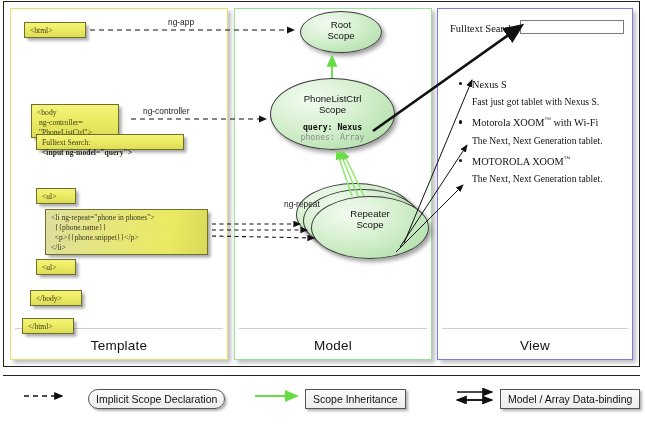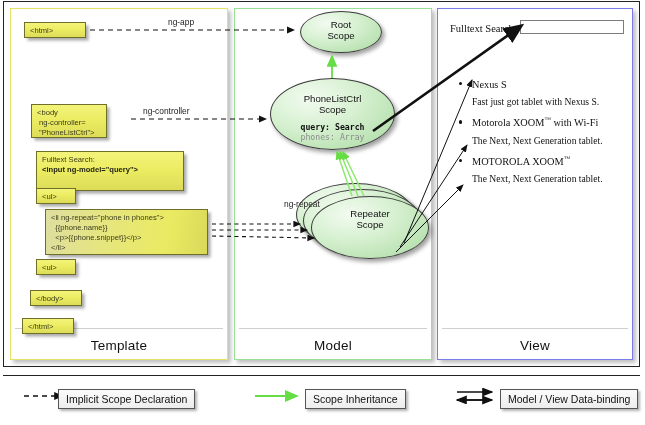--- a/index.html
+++ b/index.html
@@ -38,21 +38,21 @@
     position:absolute;left:4px;right:4px;bottom:30px;height:0;
     border-top:1px solid #cfcfcf;
   }
 
   
   .ybox{
     position:absolute;
     background:linear-gradient(180deg,#f3f37a 0%,#ecec62 48%,#dcdc58 100%);
     border:1.3px solid #6f6f2a;
     box-shadow:2.5px 2.5px 3px rgba(0,0,0,.35);
-    font-family:Liberation Sans, sans-serif;
+    font-family:Liberation Serif, serif;
     font-size:7.6px;line-height:1.32;
     color:#3b3b1e;
     padding:3px 5px;
     box-sizing:border-box;
     white-space:pre;
   }
   .ybox b{font-weight:bold;color:#1f1f10;}
   .ybox-grad{
     background:linear-gradient(100deg,#dedea0 0%,#e6e67e 38%,#eaea62 75%,#d9d95a 100%);
   }
@@ -138,25 +138,25 @@
     <div class="col-divider"></div>
     <div class="col-title">Model</div>
   </div>
   <div class="col col-view">
     <div class="col-divider"></div>
     <div class="col-title">View</div>
   </div>
 
   <div class="ybox" style="left:24px;top:22px;width:62px;height:16px;">&lt;html&gt;</div>
 
-  <div class="ybox" style="left:31px;top:104px;width:76px;height:34px;">&lt;body
+  <div class="ybox" style="left:31px;top:104px;width:88px;height:34px;">&lt;body
  ng-controller=
  "PhoneListCtrl"&gt;</div>
 
-  <div class="ybox" style="left:36px;top:151px;width:148px;height:40px;"><span>Fulltext Search:</span>
+  <div class="ybox" style="left:36px;top:134px;width:148px;height:16px;"><span>Fulltext Search:</span>
 <b>&lt;input ng-model="query"&gt;</b></div>
 
   <div class="ybox" style="left:36px;top:188px;width:40px;height:16px;">&lt;ul&gt;</div>
 
   <div class="ybox ybox-grad" style="left:45px;top:209px;width:163px;height:46px;">&lt;li ng-repeat="phone in phones"&gt;
   {{phone.name}}
   &lt;p&gt;{{phone.snippet}}&lt;/p&gt;
 &lt;/li&gt;</div>
 
   <div class="ybox" style="left:36px;top:259px;width:40px;height:16px;">&lt;ul&gt;</div>
@@ -171,21 +171,21 @@
       <div>Scope</div>
     </div>
   </div>
 
   <div class="ell" style="left:270px;top:78px;width:125px;height:72px;">
     <div class="ell-title" style="padding-top:15px;">
       <div>PhoneListCtrl</div>
       <div>Scope</div>
     </div>
     <div class="ell-prop" style="margin-top:8px;">
-      <div class="prop-strong">query: Search</div>
+      <div class="prop-strong">query: Nexus</div>
       <div class="prop-dim">phones: Array</div>
     </div>
   </div>
 
   <div class="ell" style="left:296px;top:183px;width:118px;height:63px;"></div>
   <div class="ell" style="left:303px;top:189px;width:118px;height:63px;"></div>
   <div class="ell" style="left:311px;top:196px;width:118px;height:63px;">
     <div class="ell-title" style="padding-top:12px;">
       <div>Repeater</div>
       <div>Scope</div>
@@ -261,18 +261,18 @@
     <line x1="24" y1="396" x2="62" y2="396" stroke="#111" stroke-width="1.3" stroke-dasharray="5,4" marker-end="url(#arrowBlackSm)"></line>
 
     <line x1="255" y1="396" x2="297" y2="396" stroke="#66dd44" stroke-width="2" marker-end="url(#arrowGreen)"></line>
 
     <line x1="457" y1="392" x2="492" y2="392" stroke="#111" stroke-width="1.4" marker-end="url(#arrowBlackThin)"></line>
     <line x1="492" y1="400" x2="457" y2="400" stroke="#111" stroke-width="1.4" marker-end="url(#arrowBlackThin)"></line>
     <line x1="457" y1="400" x2="492" y2="400" stroke="#111" stroke-width="1.4" marker-end="url(#arrowBlackThin)"></line>
   </svg>
 
   <div class="legend">
-    <div class="legend-box" style="left:58px;">Implicit Scope Declaration</div>
+    <div class="legend-box" style="left:88px;border-radius:10px;">Implicit Scope Declaration</div>
     <div class="legend-box" style="left:305px;text-align:center;">Scope Inheritance</div>
-    <div class="legend-box" style="left:500px;">Model / View Data-binding</div>
+    <div class="legend-box" style="left:500px;">Model / Array Data-binding</div>
   </div>
 
 </div>
 
 </body></html>

